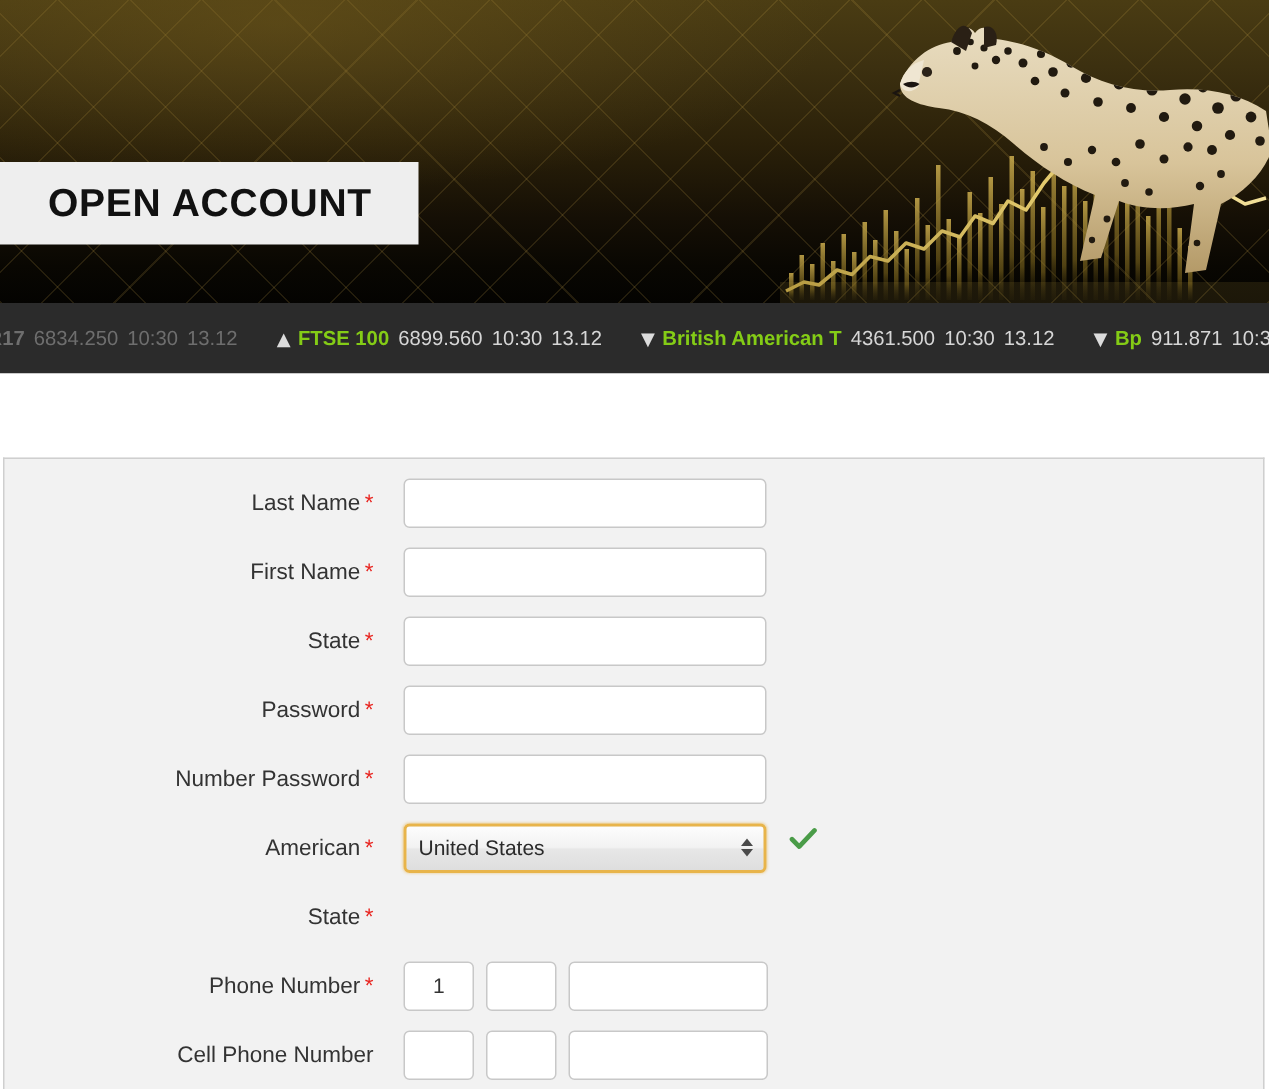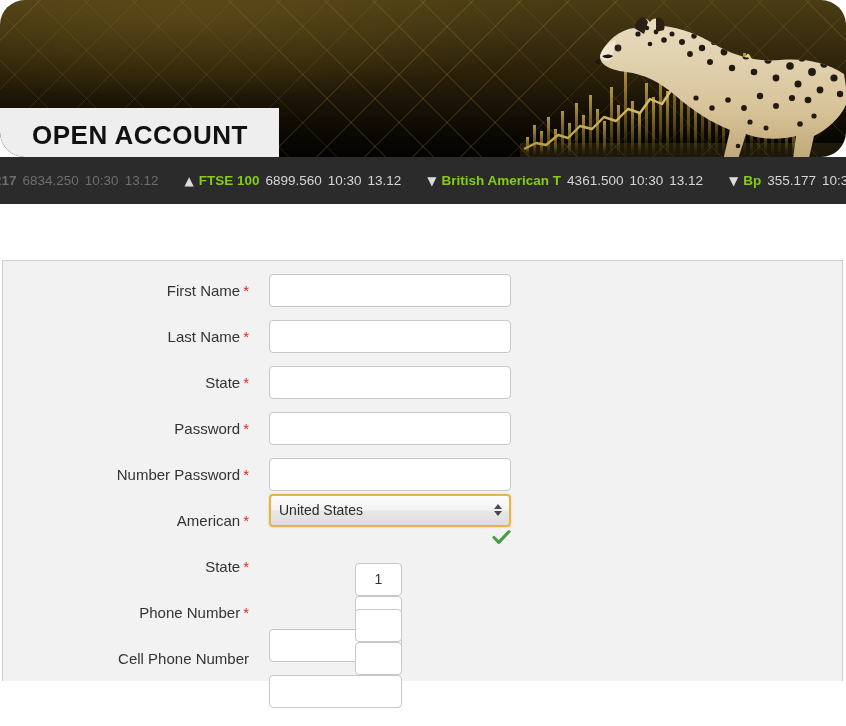--- a/index.html
+++ b/index.html
@@ -8,31 +8,30 @@
     margin: 0; padding: 0;
     width: 846px; height: 726px;
     background: #ffffff;
     font-family: "Liberation Sans", sans-serif;
     overflow: hidden;
   }
 
   
   .banner {
     position: relative;
-    width: 846px; height: 157px;
+    width: 846px; height: 202px;
     overflow: hidden;
     background:
       linear-gradient(to bottom,
         #4a3c13 0%,
         #3c3010 22%,
         #2a2009 48%,
         #150f05 72%,
         #090702 88%,
         #040301 100%);
-    border-radius: 25px;
   }
   
   .banner-lattice {
     position: absolute; inset: 0;
     background-image:
       repeating-linear-gradient(45deg,
          rgba(196,160,70,0.16) 0 1px, rgba(0,0,0,0) 1px 34px),
       repeating-linear-gradient(-45deg,
          rgba(196,160,70,0.16) 0 1px, rgba(0,0,0,0) 1px 34px);
     pointer-events: none;
@@ -163,22 +162,21 @@
   }
   .req {
     color: #e8241f;
     font-size: 15px;
     margin-left: 3px;
   }
 
   .field-control {
     margin-left: 10px;
     display: flex;
-    align-items: flex-end;
-    flex-direction: column;
+    align-items: flex-start;
   }
 
   input.text-input {
     height: 33px;
     border: 1px solid #c8c8c8;
     border-radius: 4px;
     background: #ffffff;
     font-size: 14px;
     font-family: "Liberation Sans", sans-serif;
     color: #333333;
@@ -421,43 +419,43 @@
       <span class="tick-arrow">▼</span>
       <span class="tick-name">British American T</span>
       <span class="tick-val">4361.500</span>
       <span class="tick-time">10:30</span>
       <span class="tick-chg">13.12</span>
     </span>
 
     <span class="ticker-item">
       <span class="tick-arrow">▼</span>
       <span class="tick-name">Bp</span>
-      <span class="tick-val">355.177</span>
+      <span class="tick-val">911.871</span>
       <span class="tick-time">10:30</span>
 
     </span>
 
   </div>
 </div>
 
 <div class="page-body">
   <div class="form-panel">
 
     <div class="form-row">
       <div class="field-label">
+        <span>Last Name</span><span class="req">*</span>
+      </div>
+      <div class="field-control">
+        <input class="text-input wide" type="text" value="" style="">
+      </div>
+    </div>
+
+    <div class="form-row">
+      <div class="field-label">
         <span>First Name</span><span class="req">*</span>
-      </div>
-      <div class="field-control">
-        <input class="text-input wide" type="text" value="" style="">
-      </div>
-    </div>
-
-    <div class="form-row">
-      <div class="field-label">
-        <span>Last Name</span><span class="req">*</span>
       </div>
       <div class="field-control">
         <input class="text-input wide" type="text" value="" style="">
       </div>
     </div>
 
     <div class="form-row">
       <div class="field-label">
         <span>State</span><span class="req">*</span>
       </div>

